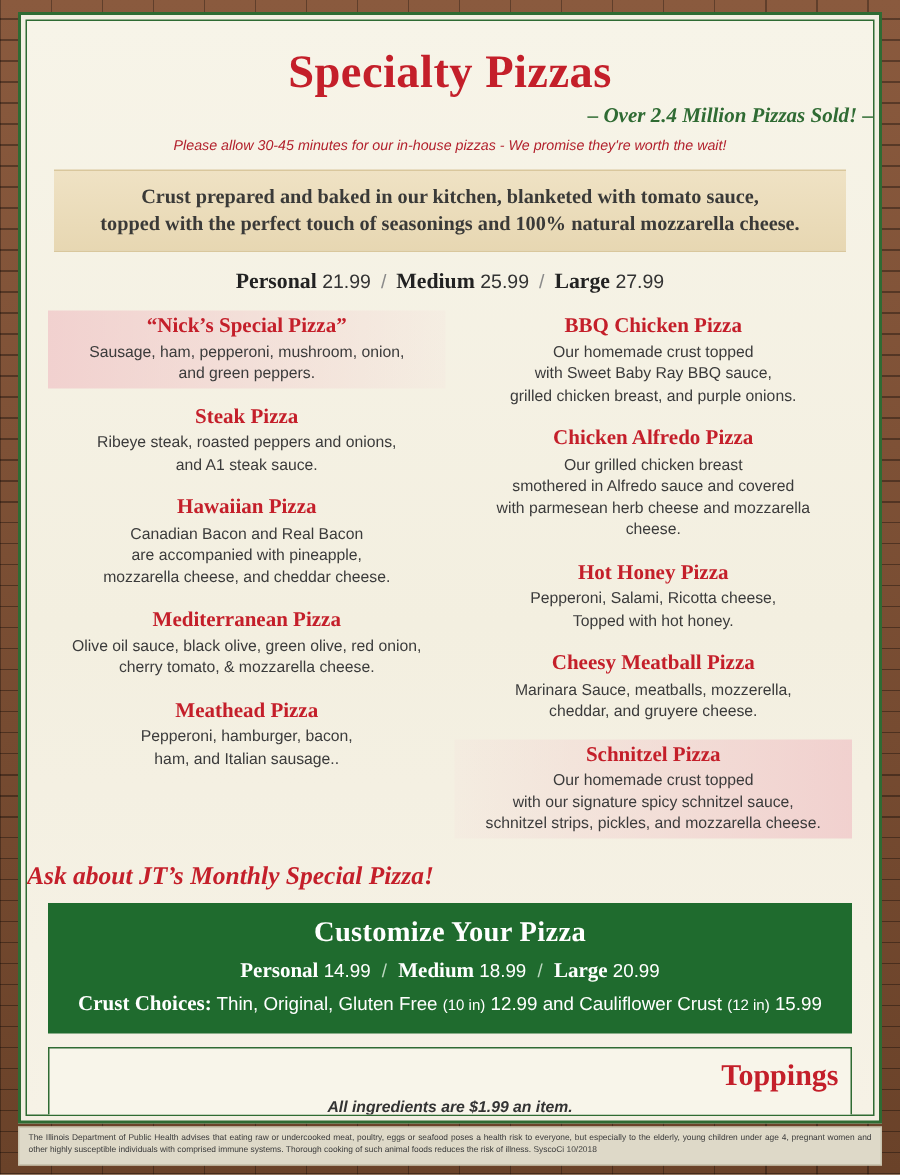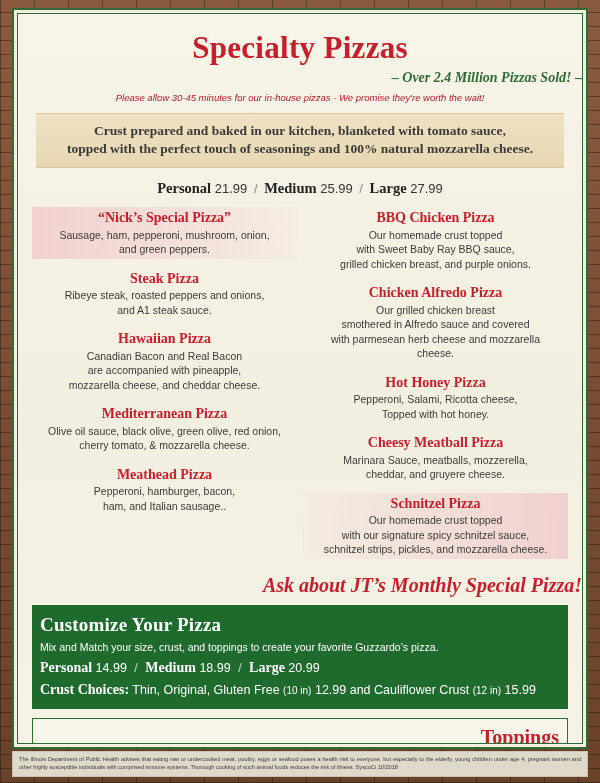--- a/index.html
+++ b/index.html
@@ -111,35 +111,35 @@
   }
   .idesc {
     font-size:10.5px;
     color:#3b3b3b;
     line-height:1.38;
     margin-top:1px;
   }
 
   
   .monthly {
-    text-align:right;
+    text-align:left;
     font-family:"Liberation Serif", serif;
     font-style:italic;
     font-weight:bold;
     color:#c41f2a;
-    font-size:20px;
+    font-size:17px;
     margin:6px 0 8px 0;
   }
 
   
   .green {
     margin:0 14px;
     background:#1f6b2e;
     color:#fff;
-    text-align:left;
+    text-align:center;
     padding:9px 8px 11px 8px;
   }
   .green h2 {
     margin:0;
     font-family:"Liberation Serif", serif;
     font-size:19px;
     font-weight:bold;
     letter-spacing:.2px;
   }
   .green .mix { font-size:10.5px; margin-top:5px; }
@@ -261,21 +261,20 @@
             <div class="iname">Schnitzel Pizza</div>
             <div class="idesc">Our homemade crust topped<br>with our signature spicy schnitzel sauce,<br>schnitzel strips, pickles, and mozzarella cheese.</div>
           </div>
         </div>
     </div>
 
     <div class="monthly">Ask about JT’s Monthly Special Pizza!</div>
 
     <div class="green">
       <h2>Customize Your Pizza</h2>
-      <div class="mix">Mix and Match your size, crust, and toppings to create your favorite Guzzardo’s pizza.</div>
       <div class="gsizes">
         <b>Personal</b>
         <span>14.99</span>
         <span class="sep">/</span>
         <b>Medium</b>
         <span>18.99</span>
         <span class="sep">/</span>
         <b>Large</b>
         <span>20.99</span>
       </div>

